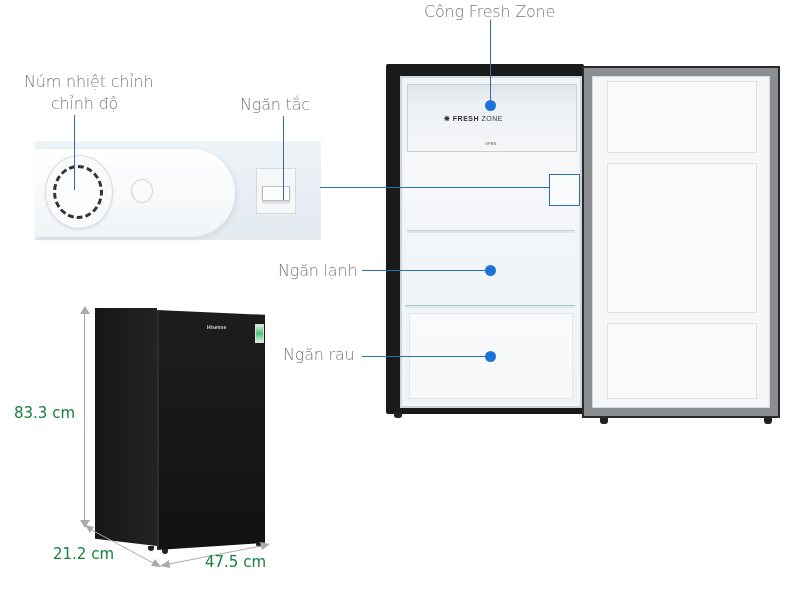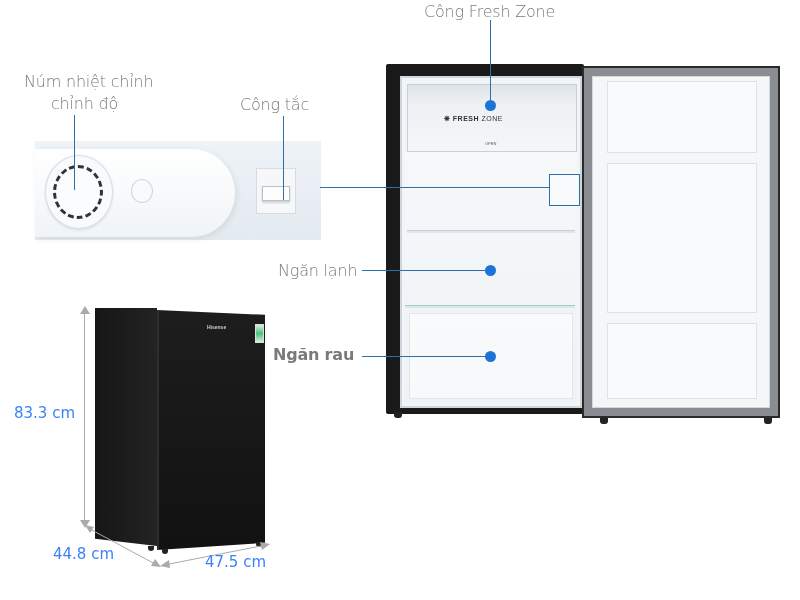--- a/index.html
+++ b/index.html
@@ -1,20 +1,20 @@
 <!DOCTYPE html>
 <html><head>
   <meta charset="utf-8">
   <style>
     * { margin: 0; padding: 0; box-sizing: border-box; }
     html, body { width: 800px; height: 600px; background: #ffffff; overflow: hidden; }
     body { position: relative; font-family: "Liberation Sans", sans-serif; }
     .abs { position: absolute; }
     .label { position: absolute; color: #7a7a7a; font-size: 16px; font-family: "DejaVu Sans", sans-serif; font-weight: 300; letter-spacing: -0.2px; white-space: nowrap; }
-    .dim { position: absolute; color: #3b82f6; font-size: 15px; font-family: "DejaVu Sans", sans-serif; white-space: nowrap; }
+    .dim { position: absolute; color: #15803d; font-size: 15px; font-family: "DejaVu Sans", sans-serif; white-space: nowrap; }
     .line { position: absolute; background: #2f6fa8; }
     .dot { position: absolute; width: 11px; height: 11px; border-radius: 50%; background: #1e74d6; }
 
     
     .panel { position: absolute; left: 35px; top: 141px; width: 286px; height: 99px; background: linear-gradient(180deg,#eef3f7 0%,#e3eaf0 100%); }
     .panel-hump { position: absolute; left: 0; top: 8px; width: 200px; height: 88px; background: linear-gradient(180deg,#ffffff 0%,#f0f4f7 100%); border-radius: 0 60px 60px 0; box-shadow: 2px 2px 6px rgba(0,0,0,0.08); }
     .knob-outer { position: absolute; left: 10px; top: 14px; width: 68px; height: 74px; border-radius: 50%; background: #f8fafc; border: 1px solid #d8dee4; box-shadow: 0 1px 3px rgba(0,0,0,0.1); }
     .knob-ring { position: absolute; left: 7px; top: 9px; width: 50px; height: 54px; border-radius: 50%; border: 3px dashed #333; background: #fbfcfd; }
     .small-btn { position: absolute; left: 96px; top: 38px; width: 22px; height: 24px; border-radius: 50%; background: #f8fafc; border: 1px solid #cfd6dc; }
     .switch-frame { position: absolute; left: 221px; top: 27px; width: 40px; height: 46px; background: #f5f7f9; border: 1px solid #d6dce2; }
@@ -43,23 +43,23 @@
     .energy-label { position: absolute; left: 96px; top: 14px; width: 9px; height: 19px; background: linear-gradient(180deg,#d7efdc 0%,#4cc27a 50%,#d7efdc 100%); border: 1px solid #ddd; }
     .arrow-v { position: absolute; left: 84px; top: 310px; width: 1px; height: 214px; background: #aaa; }
     .arrow-head { position: absolute; width: 0; height: 0; }
   </style>
 </head>
 <body>
 
 <div class="label" style="left:424px;top:2px;">Công Fresh Zone</div>
 <div class="label" style="left:24px;top:72px;">Núm nhiệt chỉnh</div>
 <div class="label" style="left:51px;top:94px;">chỉnh độ</div>
-<div class="label" style="left:240px;top:95px;">Công tắc</div>
+<div class="label" style="left:240px;top:95px;">Ngăn tắc</div>
 <div class="label" style="left:278px;top:261px;">Ngăn lạnh</div>
-<div class="label" style="left:273px;top:345px;font-weight:bold;">Ngăn rau</div>
+<div class="label" style="left:283px;top:345px;">Ngăn rau</div>
 
 <div class="panel">
   <div class="panel-hump"></div>
   <div class="knob-outer">
     <div class="knob-ring"></div>
   </div>
   <div class="small-btn"></div>
   <div class="switch-frame">
     <div class="switch-rocker"></div>
   </div>
@@ -115,14 +115,14 @@
   <polygon points="0,0 9,2 5,8" fill="#aaa"></polygon>
   <polygon points="76,42 66,41 70,34" fill="#aaa"></polygon>
 </svg>
 <svg class="abs" style="left:160px;top:540px;" width="110" height="30">
   <line x1="4" y1="25" x2="106" y2="5" stroke="#aaa" stroke-width="1"></line>
   <polygon points="0,26 9,20 10,28" fill="#aaa"></polygon>
   <polygon points="110,4 100,2 102,10" fill="#aaa"></polygon>
 </svg>
 
 <div class="dim" style="left:14px;top:404px;">83.3 cm</div>
-<div class="dim" style="left:53px;top:545px;">44.8 cm</div>
+<div class="dim" style="left:53px;top:545px;">21.2 cm</div>
 <div class="dim" style="left:205px;top:553px;text-align:right;">47.5 cm</div>
 
 </body></html>

